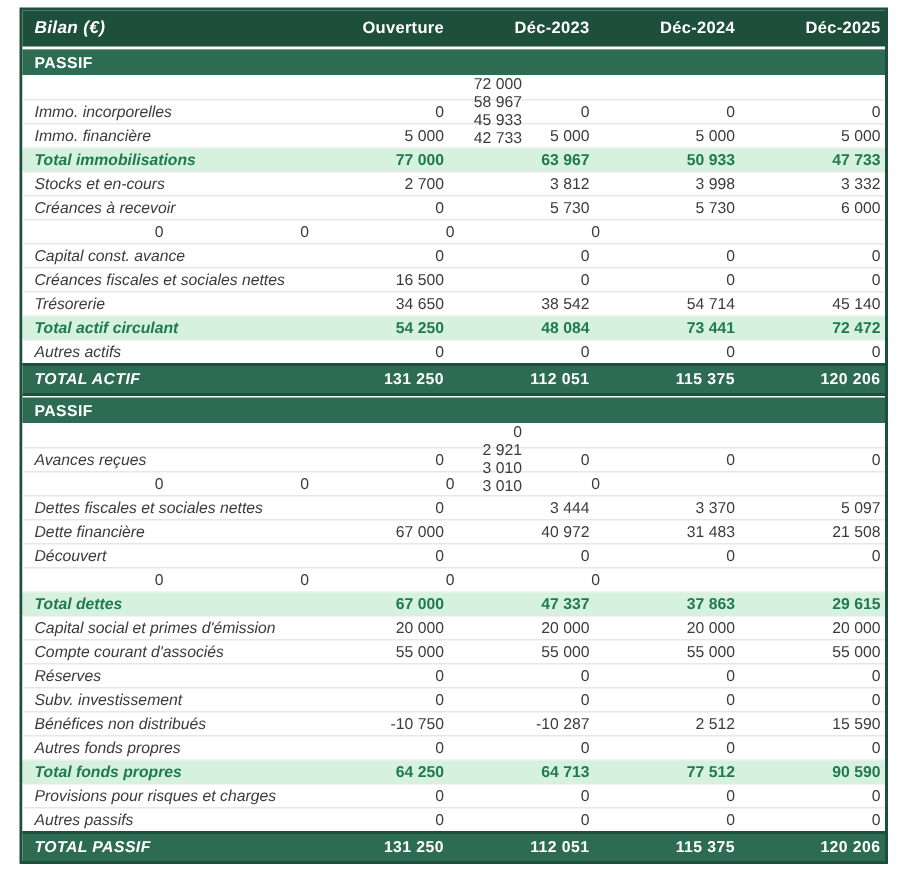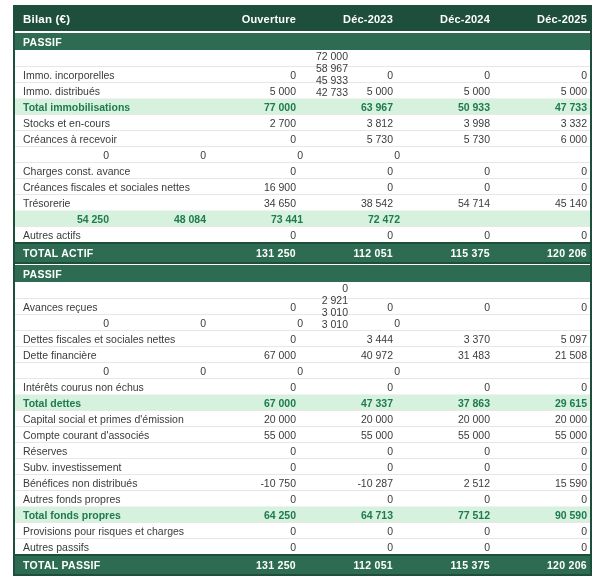--- a/index.html
+++ b/index.html
@@ -17,21 +17,21 @@
     font-family:"Liberation Sans", sans-serif;
     position:relative;overflow:hidden;
   }
   .table-wrap{
     position:absolute;left:13px;top:5px;width:579px;
     border:2px solid var(--dark-green);
     background:#ffffff;
   }
   .row{display:flex;align-items:center;white-space:nowrap;}
   .cell{overflow:hidden;}
-  .cell.label{flex:1;padding-left:8px;text-align:left;}
+  .cell.label{flex:1;padding-left:8px;text-align:left;font-style:italic;}
   .cell.num{flex:none;width:97px;text-align:right;padding-right:3px;}
   .header-row{
     height:26px;background:var(--dark-green);color:#ffffff;
     font-weight:bold;font-size:11.5px;border-bottom:2px solid #ffffff;
     letter-spacing:.2px;
   }
   .header-row .cell.num{font-size:11px;}
   .section-band{
     height:17px;background:var(--mid-green);color:#ffffff;
     font-weight:bold;font-size:10.5px;padding-left:8px;
@@ -78,21 +78,21 @@
           <div class="cell num">42 733</div>
         </div>
         <div class="row data">
           <div class="cell label">Immo. incorporelles</div>
           <div class="cell num">0</div>
           <div class="cell num">0</div>
           <div class="cell num">0</div>
           <div class="cell num">0</div>
         </div>
         <div class="row data">
-          <div class="cell label">Immo. distribués</div>
+          <div class="cell label">Immo. financière</div>
           <div class="cell num">5 000</div>
           <div class="cell num">5 000</div>
           <div class="cell num">5 000</div>
           <div class="cell num">5 000</div>
         </div>
         <div class="row subtotal">
           <div class="cell label">Total immobilisations</div>
           <div class="cell num">77 000</div>
           <div class="cell num">63 967</div>
           <div class="cell num">50 933</div>
@@ -112,41 +112,42 @@
           <div class="cell num">5 730</div>
           <div class="cell num">6 000</div>
         </div>
         <div class="row data">
           <div class="cell num">0</div>
           <div class="cell num">0</div>
           <div class="cell num">0</div>
           <div class="cell num">0</div>
         </div>
         <div class="row data">
-          <div class="cell label">Charges const. avance</div>
+          <div class="cell label">Capital const. avance</div>
           <div class="cell num">0</div>
           <div class="cell num">0</div>
           <div class="cell num">0</div>
           <div class="cell num">0</div>
         </div>
         <div class="row data">
           <div class="cell label">Créances fiscales et sociales nettes</div>
-          <div class="cell num">16 900</div>
+          <div class="cell num">16 500</div>
           <div class="cell num">0</div>
           <div class="cell num">0</div>
           <div class="cell num">0</div>
         </div>
         <div class="row data">
           <div class="cell label">Trésorerie</div>
           <div class="cell num">34 650</div>
           <div class="cell num">38 542</div>
           <div class="cell num">54 714</div>
           <div class="cell num">45 140</div>
         </div>
         <div class="row subtotal">
+          <div class="cell label">Total actif circulant</div>
           <div class="cell num">54 250</div>
           <div class="cell num">48 084</div>
           <div class="cell num">73 441</div>
           <div class="cell num">72 472</div>
         </div>
         <div class="row data">
           <div class="cell label">Autres actifs</div>
           <div class="cell num">0</div>
           <div class="cell num">0</div>
           <div class="cell num">0</div>
@@ -190,27 +191,27 @@
           <div class="cell num">5 097</div>
         </div>
         <div class="row data">
           <div class="cell label">Dette financière</div>
           <div class="cell num">67 000</div>
           <div class="cell num">40 972</div>
           <div class="cell num">31 483</div>
           <div class="cell num">21 508</div>
         </div>
         <div class="row data">
-          <div class="cell num">0</div>
-          <div class="cell num">0</div>
-          <div class="cell num">0</div>
-          <div class="cell num">0</div>
-        </div>
-        <div class="row data">
-          <div class="cell label">Intérêts courus non échus</div>
+          <div class="cell label">Découvert</div>
+          <div class="cell num">0</div>
+          <div class="cell num">0</div>
+          <div class="cell num">0</div>
+          <div class="cell num">0</div>
+        </div>
+        <div class="row data">
           <div class="cell num">0</div>
           <div class="cell num">0</div>
           <div class="cell num">0</div>
           <div class="cell num">0</div>
         </div>
         <div class="row subtotal">
           <div class="cell label">Total dettes</div>
           <div class="cell num">67 000</div>
           <div class="cell num">47 337</div>
           <div class="cell num">37 863</div>

